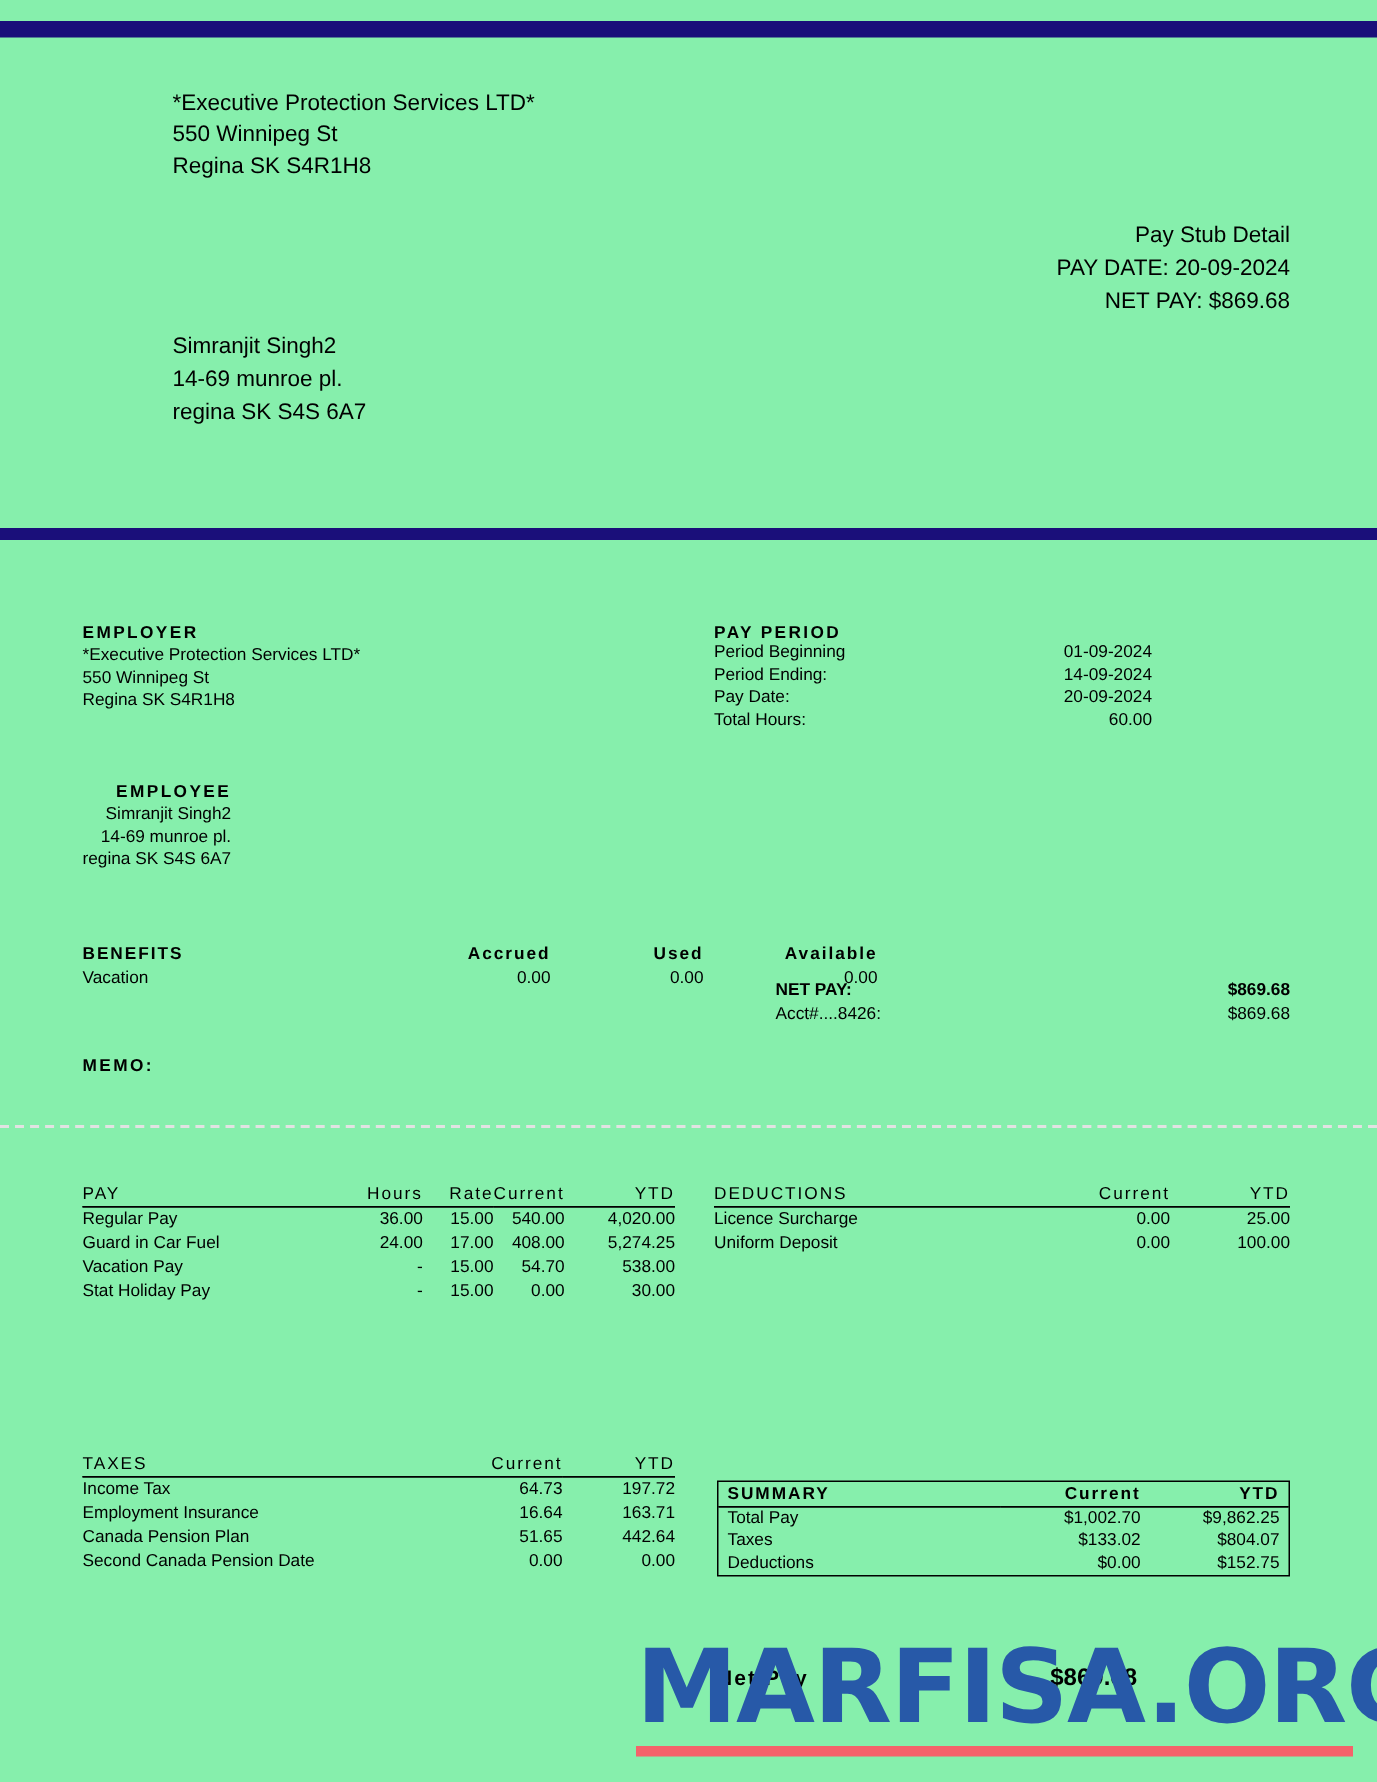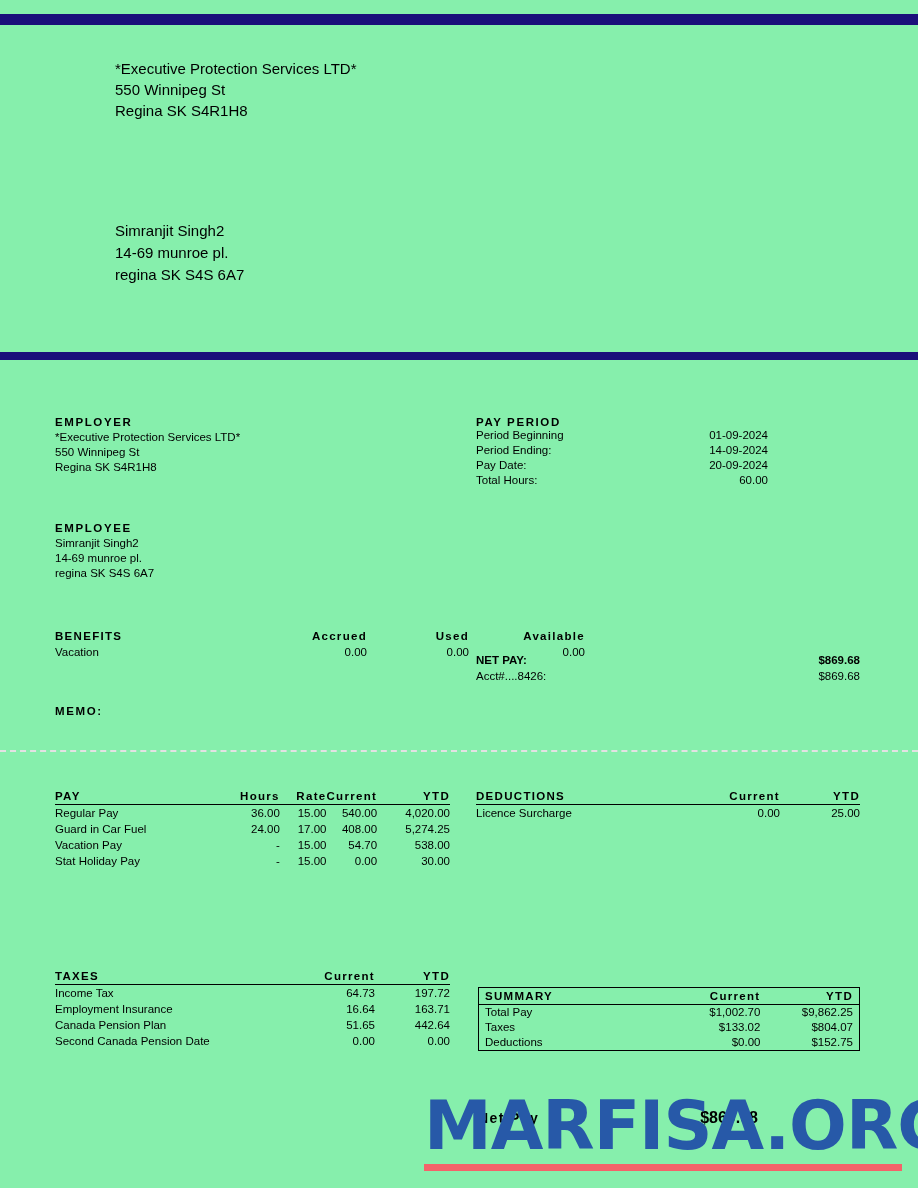--- a/index.html
+++ b/index.html
@@ -73,21 +73,21 @@
     font-size: 11.5px;
     letter-spacing: 1.6px;
   }
   .body-txt {
     font-size: 11.5px;
     line-height: 15px;
     white-space: nowrap;
   }
 
   #employer-block { left: 55px; top: 415px; }
-  #employee-block { left: 55px; top: 521px; }
+  #employee-block { left: 55px; top: 521px; text-align: right; }
   #payperiod-block { left: 476px; top: 416px; }
 
   .kv-row {
     display: flex;
     width: 292px;
     font-size: 11.5px;
     line-height: 15px;
   }
   .kv-label { flex: 1 1 auto; white-space: nowrap; }
   .kv-value { flex: 0 0 auto; text-align: right; white-space: nowrap; }
@@ -114,33 +114,34 @@
     left: 476px;
     top: 652px;
     width: 384px;
   }
   .np-row {
     display: flex;
     justify-content: space-between;
     font-size: 11.5px;
     line-height: 16px;
     white-space: nowrap;
+    margin-left: 41px;
   }
   .np-row.bold { font-weight: bold; }
 
   #memo-block { left: 55px; top: 705px; }
 
   
   .tbl {
     position: absolute;
     border-collapse: collapse;
     font-size: 11.5px;
   }
   .tbl th {
-    font-weight: bold;
+    font-weight: normal;
     font-size: 11.5px;
     letter-spacing: 1.3px;
     border-bottom: 1.4px solid #000;
     padding: 0 0 2px 0;
     white-space: nowrap;
   }
   .tbl td {
     padding: 1px 0 0 0;
     white-space: nowrap;
     line-height: 15px;
@@ -230,20 +231,25 @@
   <div class="navy-bar" id="navy-bar-top"></div>
   <div class="navy-bar" id="navy-bar-mid"></div>
   <div class="dashed-divider"></div>
 
   <div class="abs" id="letterhead">
     <div>*Executive Protection Services LTD*</div>
     <div>550 Winnipeg St</div>
     <div>Regina SK S4R1H8</div>
   </div>
 
+  <div class="abs" id="paystub-detail">
+    <div>Pay Stub Detail</div>
+    <div>PAY DATE: 20-09-2024</div>
+    <div>NET PAY: $869.68</div>
+  </div>
 
   <div class="abs" id="employee-mailing">
     <div>Simranjit Singh2</div>
     <div>14-69 munroe pl.</div>
     <div>regina SK S4S 6A7</div>
   </div>
 
   <div class="abs body-txt" id="employer-block">
     <div class="sec-head">EMPLOYER</div>
     <div>*Executive Protection Services LTD*</div>
@@ -357,20 +363,25 @@
         <th class="l" style="width:224px">DEDUCTIONS</th>
         <th class="r" style="width:80px">Current</th>
         <th class="r" style="width:80px">YTD</th>
       </tr>
     </thead>
     <tbody>
       <tr>
         <td class="l">Licence Surcharge</td>
         <td class="r">0.00</td>
         <td class="r">25.00</td>
+      </tr>
+      <tr>
+        <td class="l">Uniform Deposit</td>
+        <td class="r">0.00</td>
+        <td class="r">100.00</td>
       </tr>
     </tbody>
   </table>
 
   <table class="tbl" id="taxes-table">
     <thead>
       <tr>
         <th class="l" style="width:235px">TAXES</th>
         <th class="r" style="width:85px">Current</th>
         <th class="r" style="width:75px">YTD</th>

